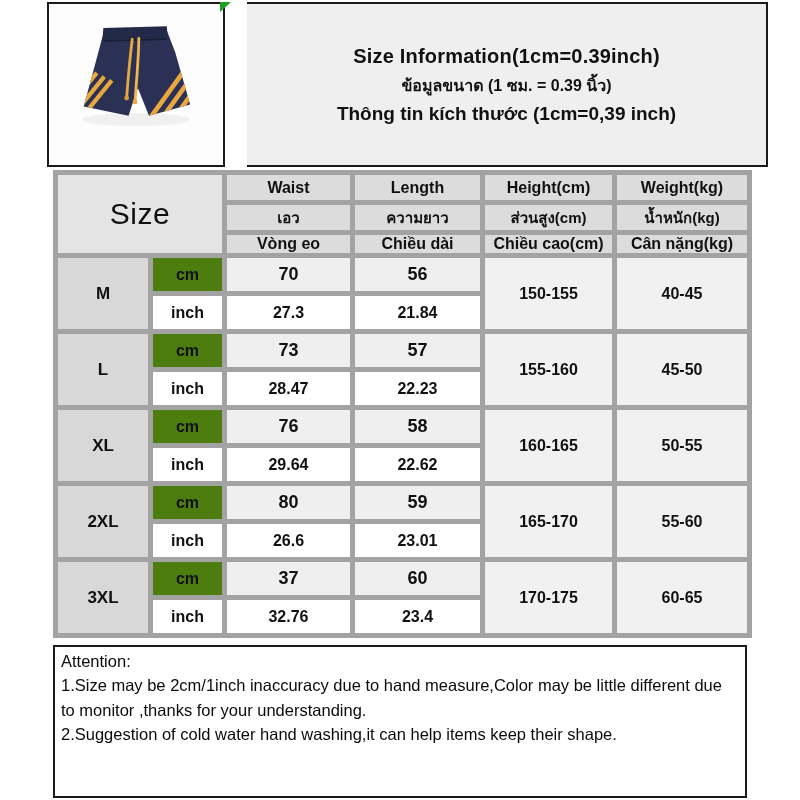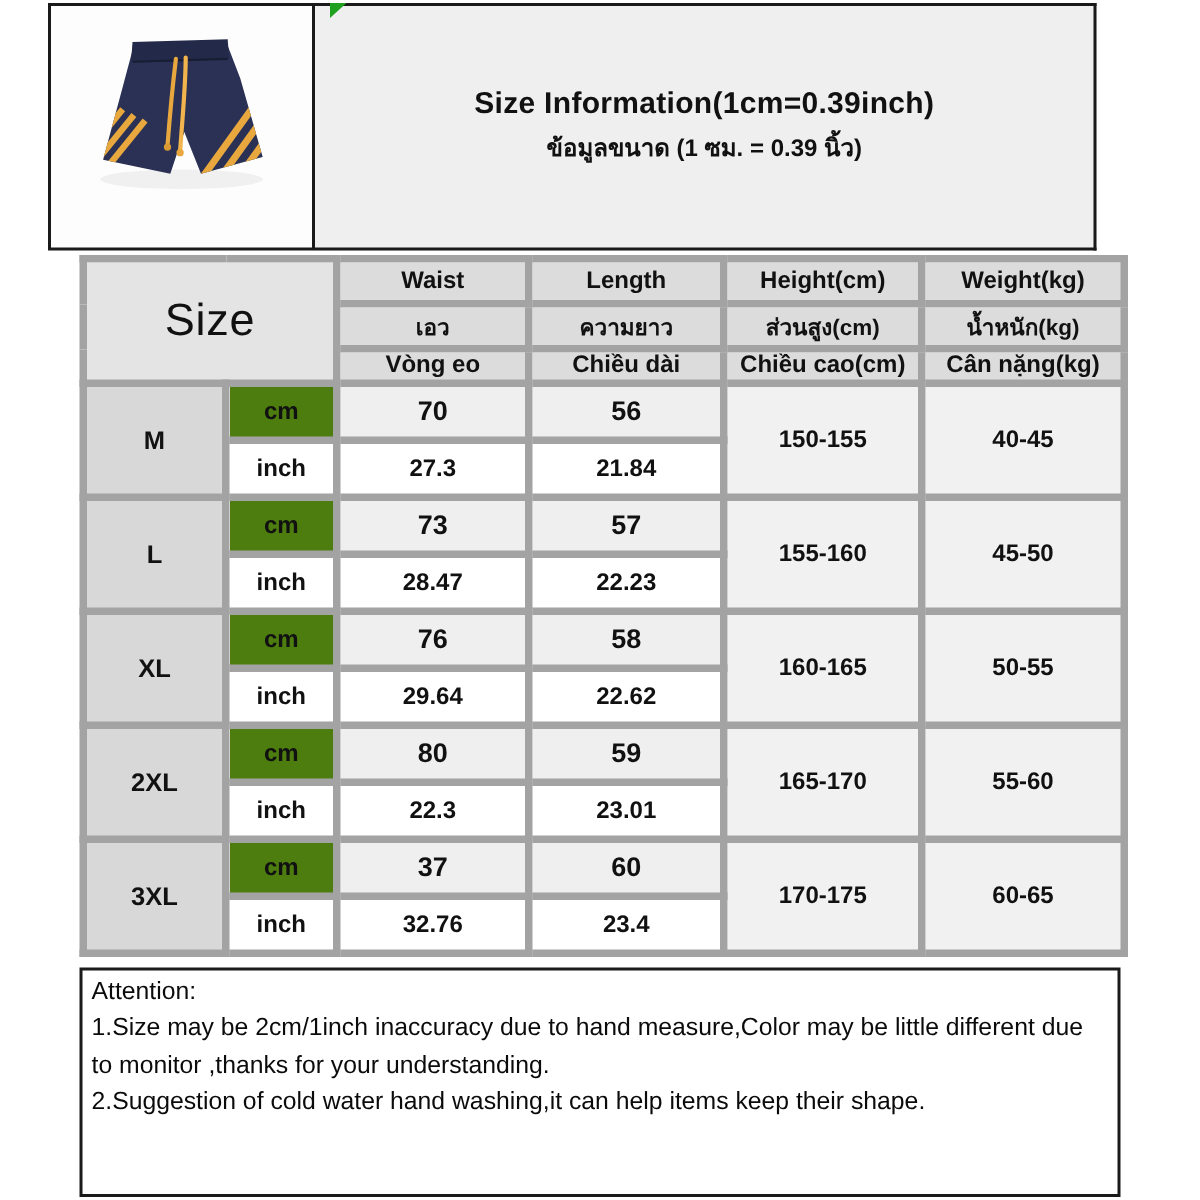--- a/index.html
+++ b/index.html
@@ -4,21 +4,21 @@
 <style>
   html,body{margin:0;padding:0;}
   body{
     width:800px;height:800px;background:#ffffff;
     font-family:"Liberation Sans","DejaVu Sans",sans-serif;
     color:#111;position:relative;overflow:hidden;
   }
   .page{position:absolute;left:0;top:0;width:800px;height:800px;background:#fff;}
 
   
-  .top-section{position:absolute;left:32px;top:2px;display:flex;}
+  .top-section{position:absolute;left:47px;top:2px;display:flex;gap:22px;}
   .image-box{
     width:174px;height:161px;background:#fdfdfd;
     border:2px solid #1a1a1a;display:flex;align-items:center;justify-content:center;
   }
   .title-box{
     width:519px;height:137px;background:#efefef;
     border:2px solid #1a1a1a;border-left:none;
     display:flex;flex-direction:column;align-items:center;justify-content:center;
     padding:12px 0;gap:5px;
   }
@@ -98,20 +98,21 @@
           <path d="M93,25 C93,44 91,64 89,92" stroke="#f2b54e" stroke-width="3"></path>
           <circle cx="80" cy="89" r="2.6" fill="#d99a33" stroke="none"></circle>
           <circle cx="89" cy="93" r="2.6" fill="#e8a83e" stroke="none"></circle>
         </g>
       </svg>
     </div>
 
     <div class="title-box">
       <div class="title-line1">Size Information(1cm=0.39inch)</div>
       <div class="title-line2">ข้อมูลขนาด (1 ซม. = 0.39 นิ้ว)</div>
+      <div class="title-line3">Thông tin kích thước (1cm=0,39 inch)</div>
     </div>
   </div>
   <div class="corner-flag"></div>
 
   <table class="size-table">
     <colgroup>
       <col style="width:95px">
         <col style="width:74px">
         <col style="width:128px">
       <col style="width:130px">
@@ -185,21 +186,21 @@
       <tr style="height:38px">
         <td class="size-label" rowspan="2">2XL</td>
         <td class="unit-gray">cm</td>
         <td class="val-gray">80</td>
         <td class="val-gray">59</td>
         <td class="range" rowspan="2">165-170</td>
         <td class="range" rowspan="2">55-60</td>
       </tr>
       <tr style="height:38px">
         <td class="unit-white">inch</td>
-        <td class="val-white">22.3</td>
+        <td class="val-white">26.6</td>
         <td class="val-white">23.01</td>
       </tr>
 
       <tr style="height:38px">
         <td class="size-label" rowspan="2">3XL</td>
         <td class="unit-gray">cm</td>
         <td class="val-gray">37</td>
         <td class="val-gray">60</td>
         <td class="range" rowspan="2">170-175</td>
         <td class="range" rowspan="2">60-65</td>

